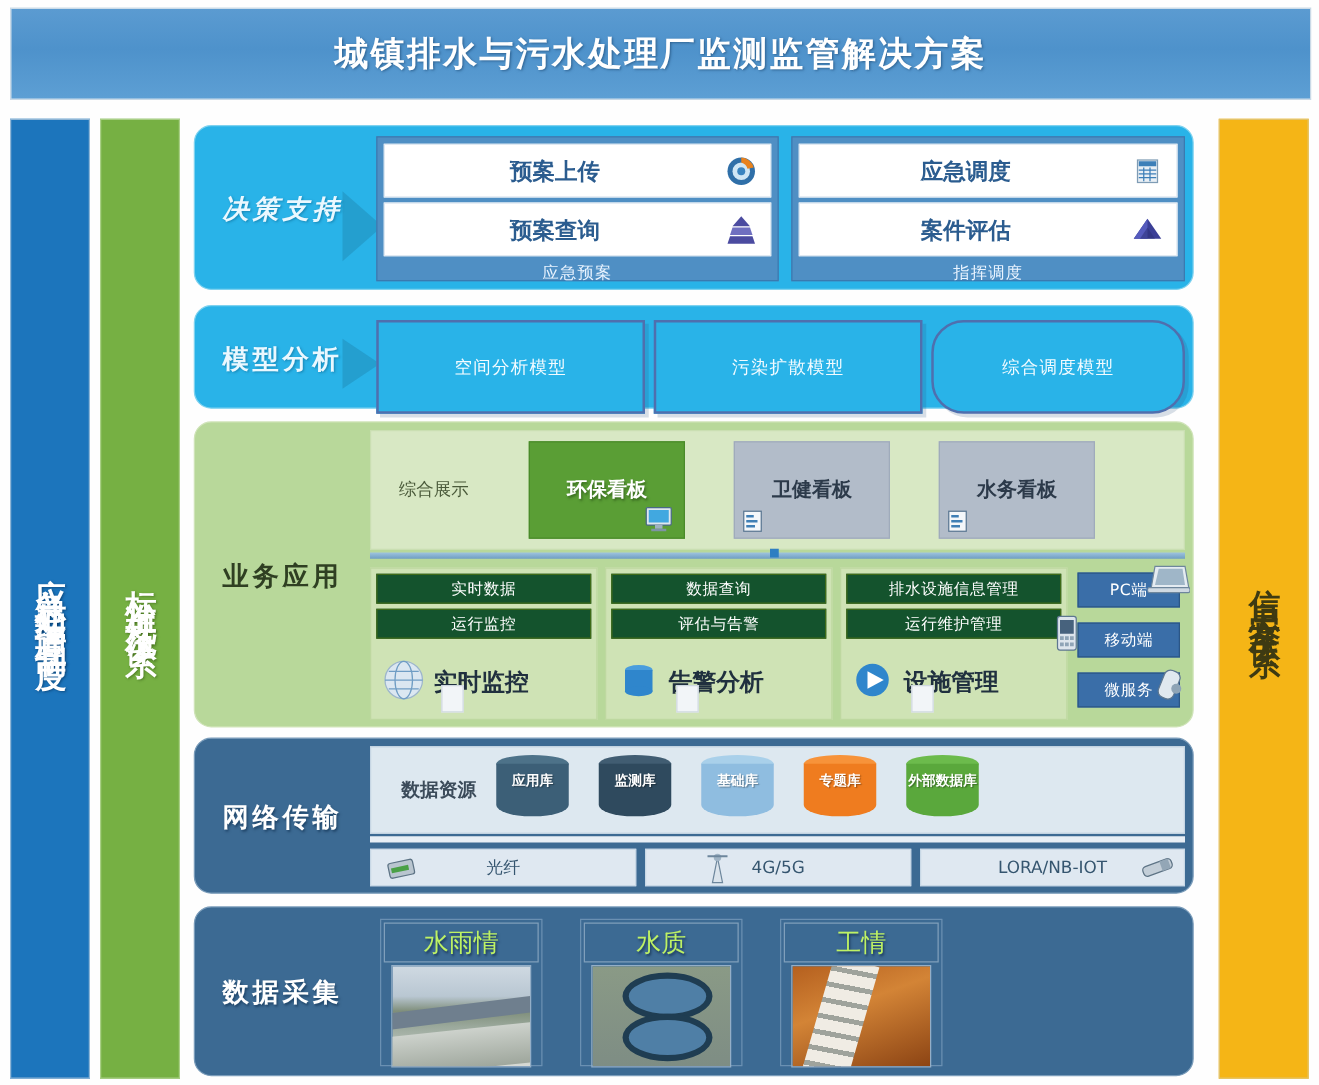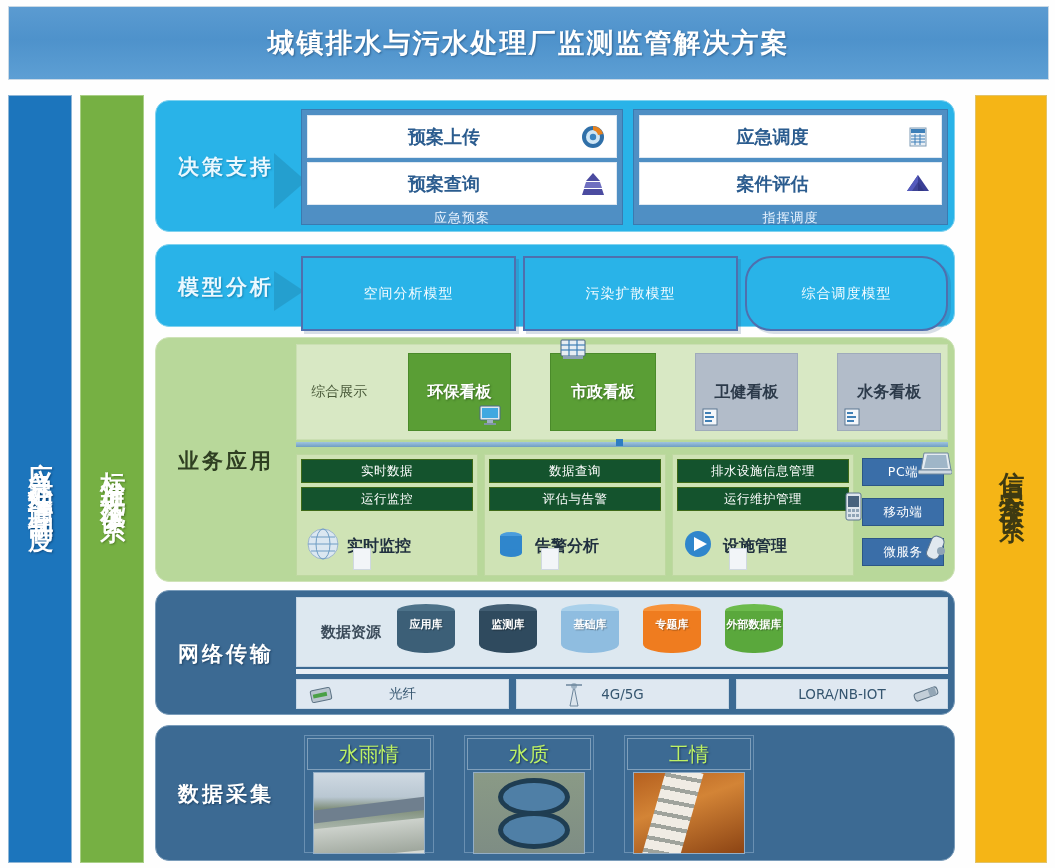--- a/index.html
+++ b/index.html
@@ -33,21 +33,21 @@
   .green{background:#b8d89a;border:1px solid #cfe3b8;}
   .green .layer-label{color:#2f3f22;}
   .steel{background:#3c6a93;border:1px solid #7a9cba;}
   .steel .layer-label{color:#ffffff;text-shadow:1px 1px 2px rgba(0,30,60,.5);}
 
   
   .wedge{position:absolute;width:0;height:0;border-style:solid;opacity:.30;}
 
   
   #layer-decision{top:100px;width:800px;height:132px;}
-  #layer-decision .layer-label{left:0;top:0;width:140px;height:132px;}
+  #layer-decision .layer-label{left:0;top:0;width:140px;height:132px;font-style:italic;}
   .ds-group{position:absolute;top:8px;height:116px;background:#4f8fc4;border:1px solid #3a7ab0;
     box-sizing:border-box;padding:5px;display:flex;flex-direction:column;}
   .ds-row{flex:0 0 41px;background:#ffffff;border:1px solid #dfe9f2;margin-bottom:4px;
     display:flex;align-items:center;position:relative;}
   .ds-row .lbl{flex:1;text-align:center;font-size:18px;color:#2b5c8f;font-weight:bold;padding-right:36px;}
   .ds-row .ic{position:absolute;right:10px;top:50%;transform:translateY(-50%);width:26px;height:26px;}
   .ds-cap{flex:1;display:flex;align-items:center;justify-content:center;color:#eaf4ff;font-size:13px;letter-spacing:1px;}
   #ds-group-0{left:145px;width:322px;}
   #ds-group-1{left:477px;width:315px;}
 
@@ -77,21 +77,21 @@
     background:linear-gradient(180deg,#9fc4de,#6f9ec2);}
   #boards-dot{position:absolute;left:460px;top:101px;width:7px;height:7px;background:#2e7ec2;}
 
   .bizcol{position:absolute;top:116px;width:182px;height:122px;background:#cfe3b5;
     border:1px solid #bed8a0;box-sizing:border-box;padding:4px;}
   #bizcol-0{left:140px;} #bizcol-1{left:328px;} #bizcol-2{left:516px;}
   .bizcol .tag{height:22px;background:#14532d;border:1px solid #3e6a18;color:#ffffff;
     font-size:12.5px;display:flex;align-items:center;justify-content:center;margin-bottom:4px;letter-spacing:.5px;}
   .bizcol .foot{position:relative;height:62px;display:flex;align-items:center;}
   .bizcol .foot .fic{width:44px;height:44px;flex:0 0 44px;position:relative;}
-  .bizcol .foot .ftxt{font-size:16px;font-weight:bold;color:#20303f;margin-left:2px;}
+  .bizcol .foot .ftxt{font-size:19px;font-weight:bold;color:#20303f;margin-left:2px;}
   .pagecorner{position:absolute;left:52px;bottom:-2px;width:16px;height:20px;background:#f2f5f8;
     border:1px solid #cfd8e0;}
 
   .devbtn{position:absolute;left:706px;width:82px;height:28px;background:#3a6ea8;border:1px solid #2b5686;
     color:#ffffff;font-size:12.5px;display:flex;align-items:center;justify-content:center;
     letter-spacing:.5px;box-sizing:border-box;}
   #dev-0{top:120px;} #dev-1{top:160px;} #dev-2{top:200px;}
   .devic{position:absolute;width:34px;height:26px;}
 
   
@@ -238,35 +238,20 @@
         <span>环保看板</span>
         <span class="bic" style="right:8px;bottom:4px;">
           <svg viewBox="0 0 24 22" width="24" height="22">
             <rect x="2" y="2" width="20" height="14" rx="1" fill="#dfe7ee" stroke="#4a6a86"></rect>
             <rect x="4" y="4" width="16" height="10" fill="#41a8e0"></rect>
             <rect x="9" y="16" width="6" height="3" fill="#9fb2c2"></rect>
             <rect x="6" y="19" width="12" height="2" fill="#7f94a6"></rect>
           </svg>
         </span>
       </div>
-      <div class="board g" id="board-1">
-        <span>市政看板</span>
-        <span class="bic" style="left:8px;top:-16px;width:28px;height:24px;">
-          <svg viewBox="0 0 28 24" width="28" height="24">
-            <rect x="2" y="2" width="24" height="16" rx="1" fill="#e6edf3" stroke="#47627d"></rect>
-            <g stroke="#3f7fb5" stroke-width="1.2">
-              <line x1="2" y1="7" x2="26" y2="7"></line>
-                <line x1="2" y1="12" x2="26" y2="12"></line>
-              <line x1="10" y1="2" x2="10" y2="18"></line>
-                <line x1="18" y1="2" x2="18" y2="18"></line>
-            </g>
-            <rect x="4" y="18" width="20" height="3" fill="#8ba1b4"></rect>
-          </svg>
-        </span>
-      </div>
       <div class="board s" id="board-2">
         <span>卫健看板</span>
         <span class="bic" style="left:4px;bottom:3px;width:20px;height:20px;">
           <svg viewBox="0 0 20 20" width="20" height="20">
             <rect x="3" y="2" width="14" height="16" fill="#f4f7fa" stroke="#5b7792"></rect>
             <g fill="#3f7fb5">
                 <rect x="5" y="5" width="6" height="2"></rect>
                 <rect x="5" y="9" width="9" height="2"></rect>
                 <rect x="5" y="13" width="7" height="2"></rect>
               </g>

